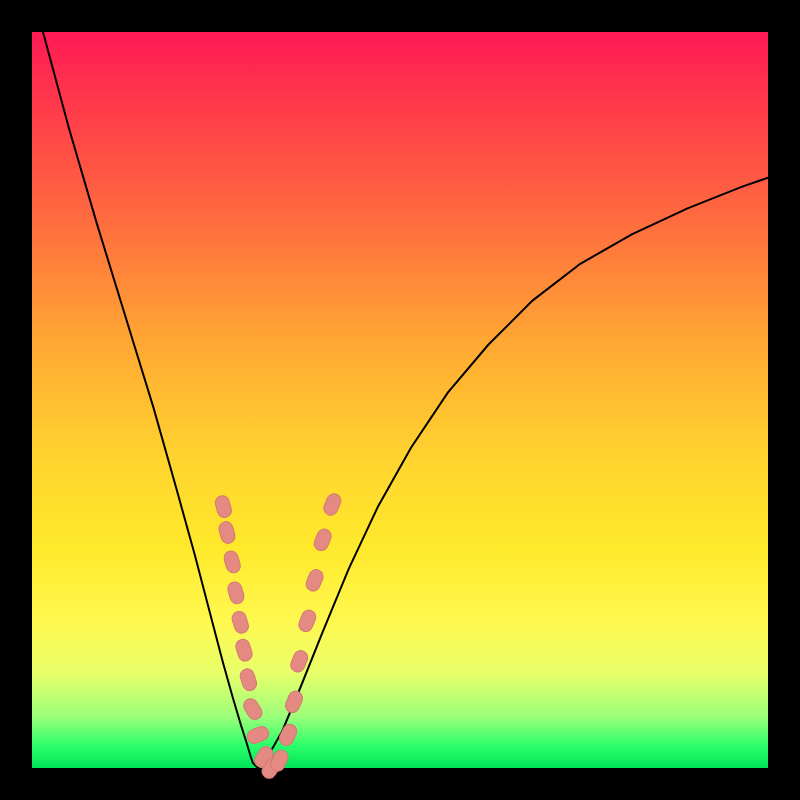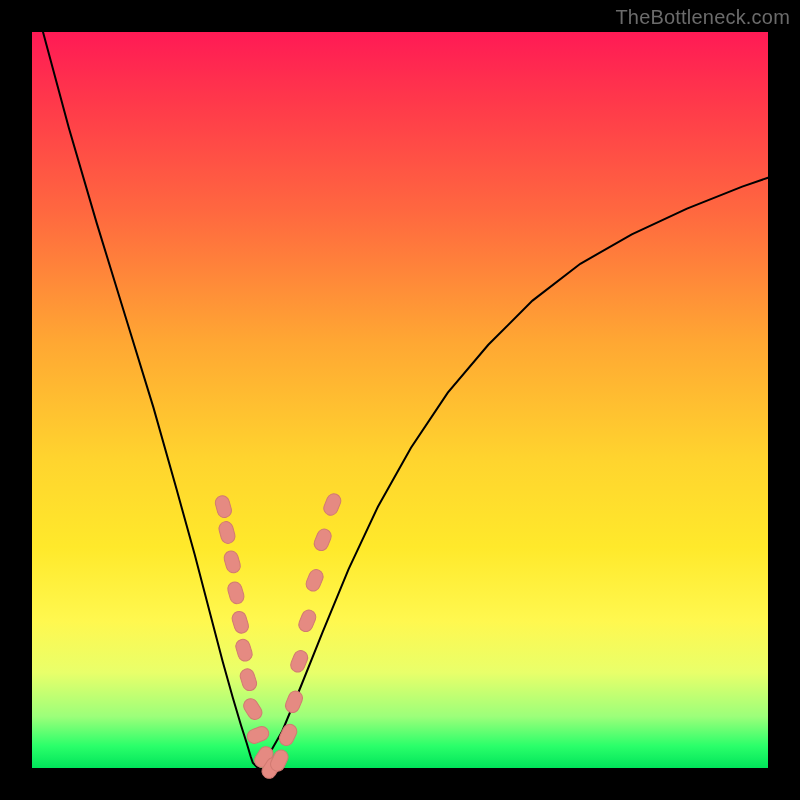--- a/index.html
+++ b/index.html
@@ -79,14 +79,13 @@
           <rect x="-11" y="-7" width="22" height="14" rx="7" fill="#e58a82" stroke="#d17a72" stroke-width="1" transform="translate(256.1,702.9) rotate(-64.7)"></rect>
           <rect x="-11" y="-7" width="22" height="14" rx="7" fill="#e58a82" stroke="#d17a72" stroke-width="1" transform="translate(262.0,669.8) rotate(-67.8)"></rect>
           <rect x="-11" y="-7" width="22" height="14" rx="7" fill="#e58a82" stroke="#d17a72" stroke-width="1" transform="translate(267.2,629.3) rotate(-67.8)"></rect>
           <rect x="-11" y="-7" width="22" height="14" rx="7" fill="#e58a82" stroke="#d17a72" stroke-width="1" transform="translate(275.3,588.8) rotate(-67.8)"></rect>
           <rect x="-11" y="-7" width="22" height="14" rx="7" fill="#e58a82" stroke="#d17a72" stroke-width="1" transform="translate(282.6,548.3) rotate(-67.9)"></rect>
           <rect x="-11" y="-7" width="22" height="14" rx="7" fill="#e58a82" stroke="#d17a72" stroke-width="1" transform="translate(290.7,507.8) rotate(-67.9)"></rect>
           <rect x="-11" y="-7" width="22" height="14" rx="7" fill="#e58a82" stroke="#d17a72" stroke-width="1" transform="translate(300.3,472.5) rotate(-67.9)"></rect>
         </g>
     </svg>
   </div>
-  <div class="watermark">TheBottleneck.com</div>
 </div>
 
 </body></html>

